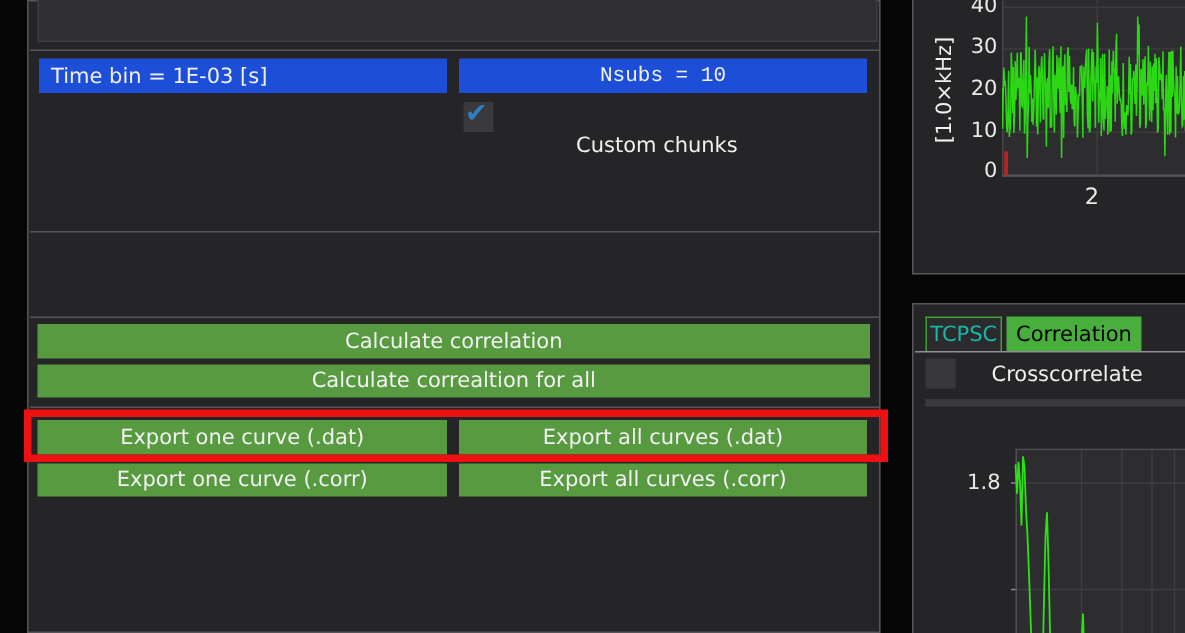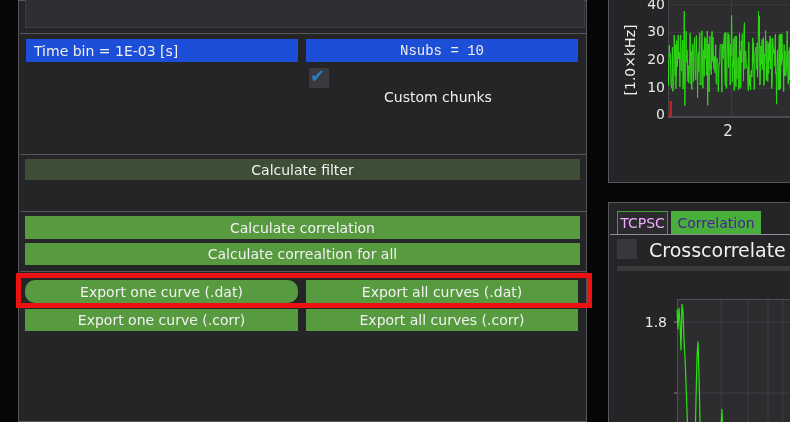--- a/index.html
+++ b/index.html
@@ -13,22 +13,22 @@
   .btn{display:flex;align-items:center;justify-content:center;font-size:14px;color:#f2f2f2;
        cursor:pointer;}
   .btn-dark{background:#3e4e36;}
   .btn-green{background:#579a40;}
   .sep{background:#55555a;height:1px;}
   .checkbox{background:#3a3a3e;width:20px;height:20px;position:relative;}
   .checkmark{position:absolute;left:1px;top:-3px;font-size:18px;font-weight:bold;color:#2e7fc2;}
   .lbl{font-size:14px;color:#f0f0f0;line-height:18px;white-space:nowrap;}
   .tick{font-size:14px;color:#e8e8e8;height:14px;line-height:14px;text-align:right;}
   .tab{display:flex;align-items:center;justify-content:center;font-size:14px;cursor:pointer;}
-  .tab-inactive{background:#2b2b2e;border:1px solid #3f9e35;border-bottom:none;color:#f0abfc;}
-  .tab-active{background:#48ae3c;color:#4c1d95;}
+  .tab-inactive{background:#2b2b2e;border:1px solid #3f9e35;border-bottom:none;color:#14b8a6;}
+  .tab-active{background:#48ae3c;color:#000000;}
   .red-rect{border:5px solid #ee1111;background:transparent;pointer-events:none;z-index:10;}
   svg{display:block;}
 </style>
 </head>
 <body>
 
 <div class="panel" style="left:18px;top:0;width:569px;height:422px;">
 
   <div class="abs" style="left:6px;top:-8px;width:560px;height:35px;background:#2f2f33;border:1px solid #3d3d41;"></div>
 
@@ -38,30 +38,29 @@
   <div class="abs field" style="left:287px;top:38px;width:272px;height:23px;font-family:Liberation Mono, monospace;">Nsubs = 10</div>
 
   <div class="abs checkbox" style="left:290px;top:67px;">
     <span class="checkmark">✔</span>
   </div>
   <div class="abs lbl" style="left:317px;top:87px;margin-left:48px;">Custom chunks</div>
 
 
   <div class="abs sep" style="left:1px;top:153px;width:566px;"></div>
 
-  <div class="abs btn btn-dark" style="left:6px;top:158px;width:555px;height:21px;">Calculate filter</div>
 
   <div class="abs sep" style="left:1px;top:210px;width:566px;"></div>
 
   <div class="abs btn btn-green" style="left:6px;top:215px;width:555px;height:23px;">Calculate correlation</div>
   <div class="abs btn btn-green" style="left:6px;top:242px;width:555px;height:22px;">Calculate correaltion for all</div>
 
   <div class="abs sep" style="left:1px;top:270px;width:566px;"></div>
 
-  <div class="abs btn btn-green" style="left:6px;top:279px;width:273px;height:23px;border-radius:10px;">Export one curve (.dat)</div>
+  <div class="abs btn btn-green" style="left:6px;top:279px;width:273px;height:23px;">Export one curve (.dat)</div>
   <div class="abs btn btn-green" style="left:287px;top:279px;width:272px;height:23px;">Export all curves (.dat)</div>
 
   <div class="abs btn btn-green" style="left:6px;top:308px;width:273px;height:22px;text-align:center;">Export one curve (.corr)</div>
   <div class="abs btn btn-green" style="left:287px;top:308px;width:272px;height:22px;">Export all curves (.corr)</div>
 </div>
 
 <div class="abs red-rect" style="left:16px;top:273px;width:576px;height:35px;"></div>
 
 <div class="panel" style="left:608px;top:-10px;width:200px;height:193px;">
   <div class="abs" style="left:-30px;top:62px;width:100px;height:14px;text-align:center;font-size:14px;
@@ -90,21 +89,21 @@
 </div>
 
 <div class="panel" style="left:608px;top:202px;width:200px;height:228px;">
 
   <div class="abs tab tab-inactive" style="left:8px;top:8px;width:51px;height:23px;">TCPSC</div>
   <div class="abs tab tab-active" style="left:62px;top:8px;width:90px;height:23px;">Correlation</div>
 
   <div class="abs" style="left:1px;top:31px;width:198px;height:1px;background:#8f8f93;"></div>
 
   <div class="abs checkbox" style="left:8px;top:36px;background:#38383c;"></div>
-  <div class="abs lbl" style="left:40px;top:38px;font-size:19px;">Crosscorrelate</div>
+  <div class="abs lbl" style="left:52px;top:38px;font-size:14px;">Crosscorrelate</div>
 
   <div class="abs" style="left:8px;top:63px;width:192px;height:5px;background:#3a3a3d;"></div>
 
   <div class="abs tick" style="left:30px;top:112px;width:28px;">1.8</div>
   <div class="abs tick" style="left:30px;top:182px;width:28px;margin-top:44px;">1.6</div>
 
   <svg id="plot2" class="abs" style="left:64px;top:96px;" width="135" height="131" viewBox="0 0 135 131">
     <rect x="4" y="0" width="131" height="131" fill="#2d2d30"></rect>
     <line x1="4" y1="23" x2="135" y2="23" stroke="#3e3e42" stroke-width="1"></line>
     <line x1="4" y1="94" x2="135" y2="94" stroke="#3e3e42" stroke-width="1"></line>

